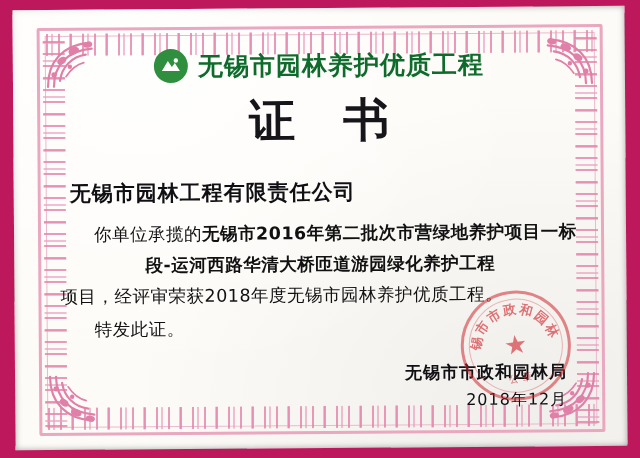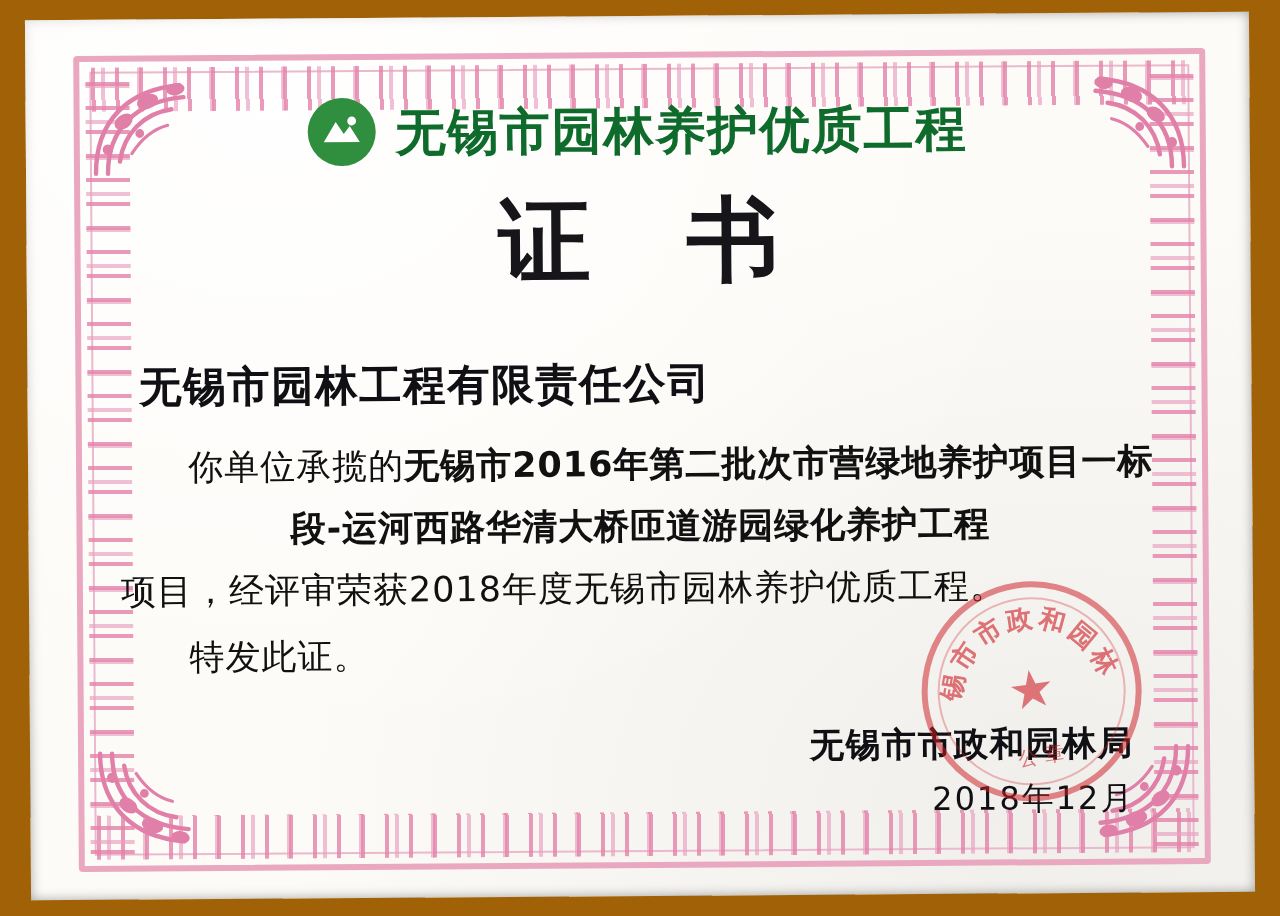--- a/index.html
+++ b/index.html
@@ -5,21 +5,21 @@
   html,body{margin:0;padding:0;}
   body{
     width:640px;height:458px;
     background:#6e6e6e;
     font-family:"Liberation Serif", serif;
     overflow:hidden;
   }
   .photo{
     position:relative;
     width:640px;height:458px;
-    background:#a16207;
+    background:#be185d;
   }
   
   .paper{
     position:absolute;
     left:14px;top:8px;
     width:612px;height:440px;
     background:#fdfbf7;
     box-shadow:0 0 6px rgba(0,0,0,.35) inset;
     transform:rotate(-0.4deg);
   }

